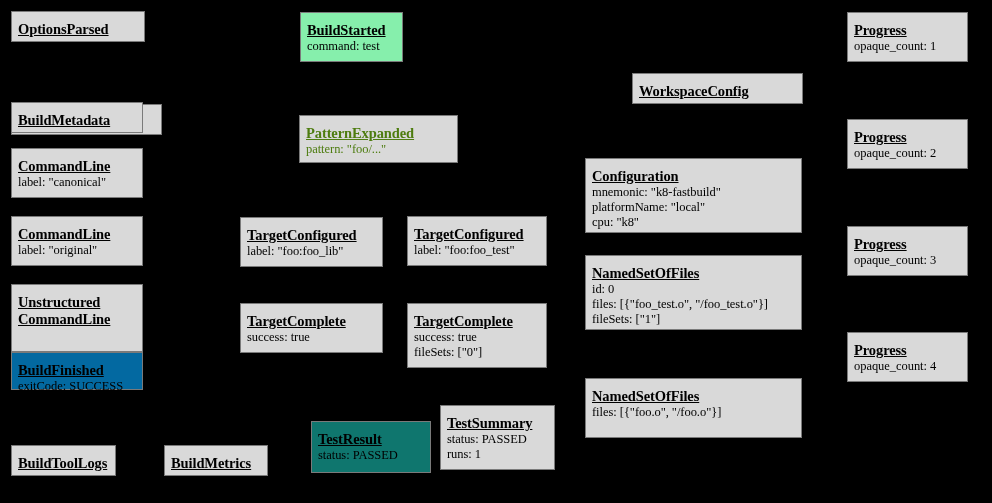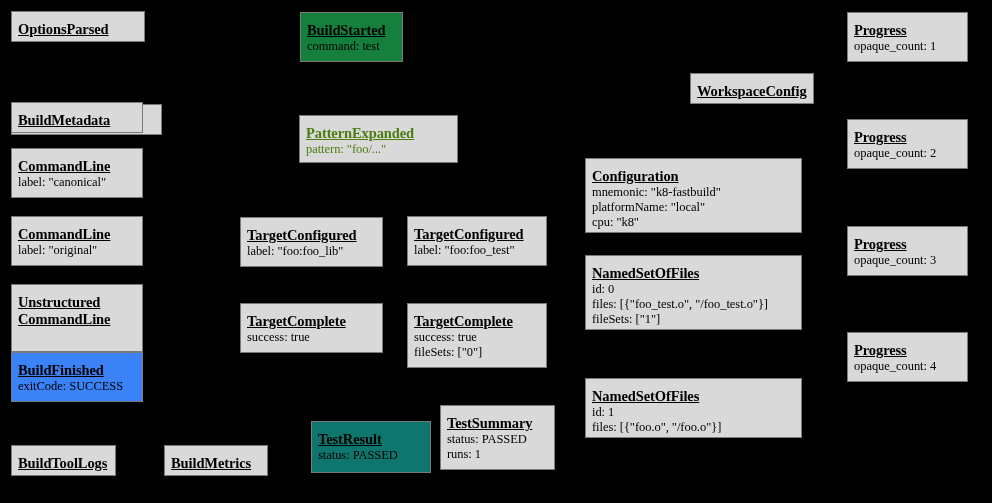--- a/index.html
+++ b/index.html
@@ -60,31 +60,31 @@
       <div class="node-fields"><div>label: "canonical"</div></div>
     </div>
     <div class="node" style="left: 11px; top: 216px; width: 132px; height: 50px; background: rgb(217, 217, 217); border-color: rgb(122, 122, 122); color: rgb(0, 0, 0);">
       <div class="node-title">CommandLine</div>
       <div class="node-fields"><div>label: "original"</div></div>
     </div>
     <div class="node" style="left: 11px; top: 284px; width: 132px; height: 68px; background: rgb(217, 217, 217); border-color: rgb(122, 122, 122); color: rgb(0, 0, 0);">
       <div class="node-title">Unstructured
 CommandLine</div>
     </div>
-    <div class="node" style="left: 11px; top: 352px; width: 132px; height: 50px; background: #3b82f6; border-color: rgb(122, 122, 122); color: rgb(0, 0, 0);">
+    <div class="node" style="left: 11px; top: 352px; width: 132px; height: 38px; background: #0369a1; border-color: rgb(122, 122, 122); color: rgb(0, 0, 0);">
       <div class="node-title">BuildFinished</div>
       <div class="node-fields"><div>exitCode: SUCCESS</div></div>
     </div>
     <div class="node" style="left: 11px; top: 445px; width: 105px; height: 31px; background: rgb(217, 217, 217); border-color: rgb(122, 122, 122); color: rgb(0, 0, 0);">
       <div class="node-title">BuildToolLogs</div>
     </div>
     <div class="node" style="left: 164px; top: 445px; width: 104px; height: 31px; background: rgb(217, 217, 217); border-color: rgb(122, 122, 122); color: rgb(0, 0, 0);">
       <div class="node-title">BuildMetrics</div>
     </div>
-    <div class="node" style="left: 300px; top: 12px; width: 103px; height: 50px; background: #15803d; border-color: rgb(122, 122, 122); color: rgb(0, 0, 0);">
+    <div class="node" style="left: 300px; top: 12px; width: 103px; height: 50px; background: #86efac; border-color: rgb(122, 122, 122); color: rgb(0, 0, 0);">
       <div class="node-title">BuildStarted</div>
       <div class="node-fields"><div>command: test</div></div>
     </div>
     <div class="node" style="left: 299px; top: 115px; width: 159px; height: 48px; background: rgb(217, 217, 217); border-color: rgb(122, 122, 122); color: #4d7c0f;">
       <div class="node-title">PatternExpanded</div>
       <div class="node-fields"><div>pattern: "foo/..."</div></div>
     </div>
     <div class="node" style="left: 240px; top: 217px; width: 143px; height: 50px; background: rgb(217, 217, 217); border-color: rgb(122, 122, 122); color: rgb(0, 0, 0);">
       <div class="node-title">TargetConfigured</div>
       <div class="node-fields"><div>label: "foo:foo_lib"</div></div>
@@ -102,34 +102,34 @@
       <div class="node-fields"><div>success: true</div><div>fileSets: ["0"]</div></div>
     </div>
     <div class="node" style="left: 311px; top: 421px; width: 120px; height: 52px; background: #0f766e; border-color: rgb(122, 122, 122); color: rgb(0, 0, 0);">
       <div class="node-title">TestResult</div>
       <div class="node-fields"><div>status: PASSED</div></div>
     </div>
     <div class="node" style="left: 440px; top: 405px; width: 115px; height: 65px; background: rgb(217, 217, 217); border-color: rgb(122, 122, 122); color: rgb(0, 0, 0);">
       <div class="node-title">TestSummary</div>
       <div class="node-fields"><div>status: PASSED</div><div>runs: 1</div></div>
     </div>
-    <div class="node" style="left: 690px; top: 73px; width: 124px; height: 31px; background: rgb(217, 217, 217); border-color: rgb(122, 122, 122); color: rgb(0, 0, 0);">
+    <div class="node" style="left: 632px; top: 73px; width: 171px; height: 31px; background: rgb(217, 217, 217); border-color: rgb(122, 122, 122); color: rgb(0, 0, 0);">
       <div class="node-title">WorkspaceConfig</div>
     </div>
     <div class="node" style="left: 585px; top: 158px; width: 217px; height: 75px; background: rgb(217, 217, 217); border-color: rgb(122, 122, 122); color: rgb(0, 0, 0);">
       <div class="node-title">Configuration</div>
       <div class="node-fields"><div>mnemonic: "k8-fastbuild"</div><div>platformName: "local"</div><div>cpu: "k8"</div></div>
     </div>
     <div class="node" style="left: 585px; top: 255px; width: 217px; height: 75px; background: rgb(217, 217, 217); border-color: rgb(122, 122, 122); color: rgb(0, 0, 0);">
       <div class="node-title">NamedSetOfFiles</div>
       <div class="node-fields"><div>id: 0</div><div>files: [{"foo_test.o", "/foo_test.o"}]</div><div>fileSets: ["1"]</div></div>
     </div>
     <div class="node" style="left: 585px; top: 378px; width: 217px; height: 60px; background: rgb(217, 217, 217); border-color: rgb(122, 122, 122); color: rgb(0, 0, 0);">
       <div class="node-title">NamedSetOfFiles</div>
-      <div class="node-fields"><div>id: 1</div><div>files: [{"foo.o", "/foo.o"}]</div></div>
+      <div class="node-fields"><div>files: [{"foo.o", "/foo.o"}]</div></div>
     </div>
     <div class="node" style="left: 847px; top: 12px; width: 121px; height: 50px; background: rgb(217, 217, 217); border-color: rgb(122, 122, 122); color: rgb(0, 0, 0);">
       <div class="node-title">Progress</div>
       <div class="node-fields"><div>opaque_count: 1</div></div>
     </div>
     <div class="node" style="left: 847px; top: 119px; width: 121px; height: 50px; background: rgb(217, 217, 217); border-color: rgb(122, 122, 122); color: rgb(0, 0, 0);">
       <div class="node-title">Progress</div>
       <div class="node-fields"><div>opaque_count: 2</div></div>
     </div>
     <div class="node" style="left: 847px; top: 226px; width: 121px; height: 50px; background: rgb(217, 217, 217); border-color: rgb(122, 122, 122); color: rgb(0, 0, 0);">

